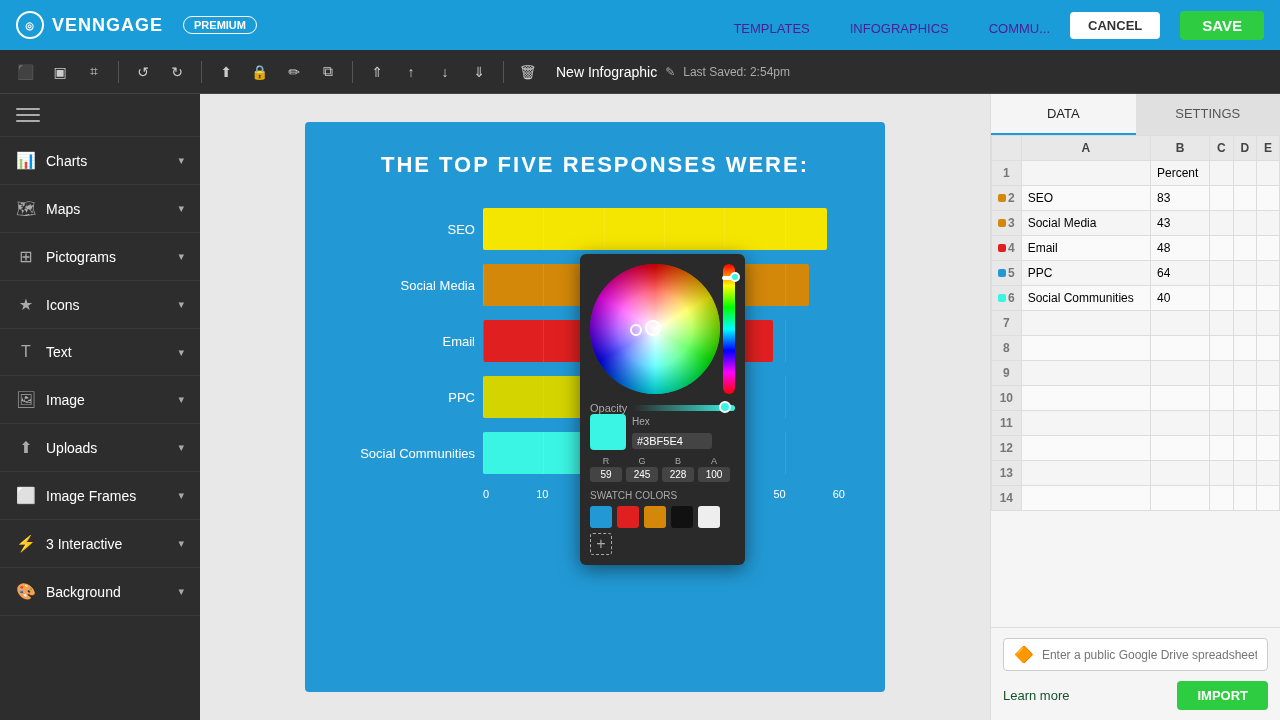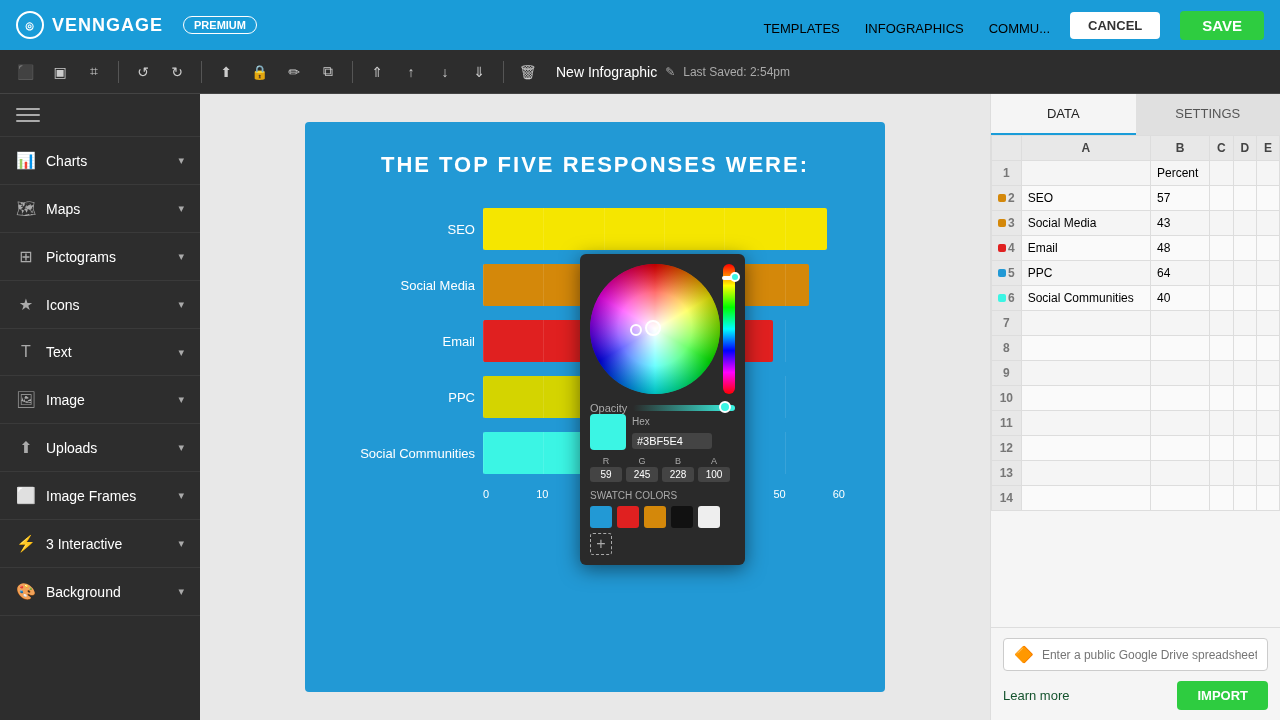--- a/index.html
+++ b/index.html
@@ -36,22 +36,22 @@
       border: 1px solid white;
       border-radius: 12px;
       color: white;
       font-size: 11px;
       padding: 2px 10px;
       font-weight: 600;
     }
     .nav-spacer { flex: 1; }
     .nav-links {
       display: flex;
-      gap: 25px;
-      color: #000000;
+      gap: 40px;
+      color: #4c1d95;
       font-size: 13px;
       font-weight: 500;
       margin-top: 7px;
     }
     .nav-links span { cursor: pointer; }
     .cancel-btn {
       background: white;
       border: none;
       border-radius: 4px;
       padding: 6px 18px;
@@ -716,21 +716,21 @@
               <td>1</td>
               <td></td>
               <td>Percent</td>
               <td></td>
               <td></td>
               <td></td>
             </tr>
             <tr>
               <td><span style="display:inline-flex;align-items:center;gap:2px;"><span style="width:8px;height:8px;background:#d4880a;border-radius:2px;display:inline-block;"></span>2</span></td>
               <td>SEO</td>
-              <td>57</td>
+              <td>83</td>
               <td></td>
               <td></td>
               <td></td>
             </tr>
             <tr>
               <td><span style="display:inline-flex;align-items:center;gap:2px;"><span style="width:8px;height:8px;background:#d4880a;border-radius:2px;display:inline-block;"></span>3</span></td>
               <td>Social Media</td>
               <td>43</td>
               <td></td>
               <td></td>

